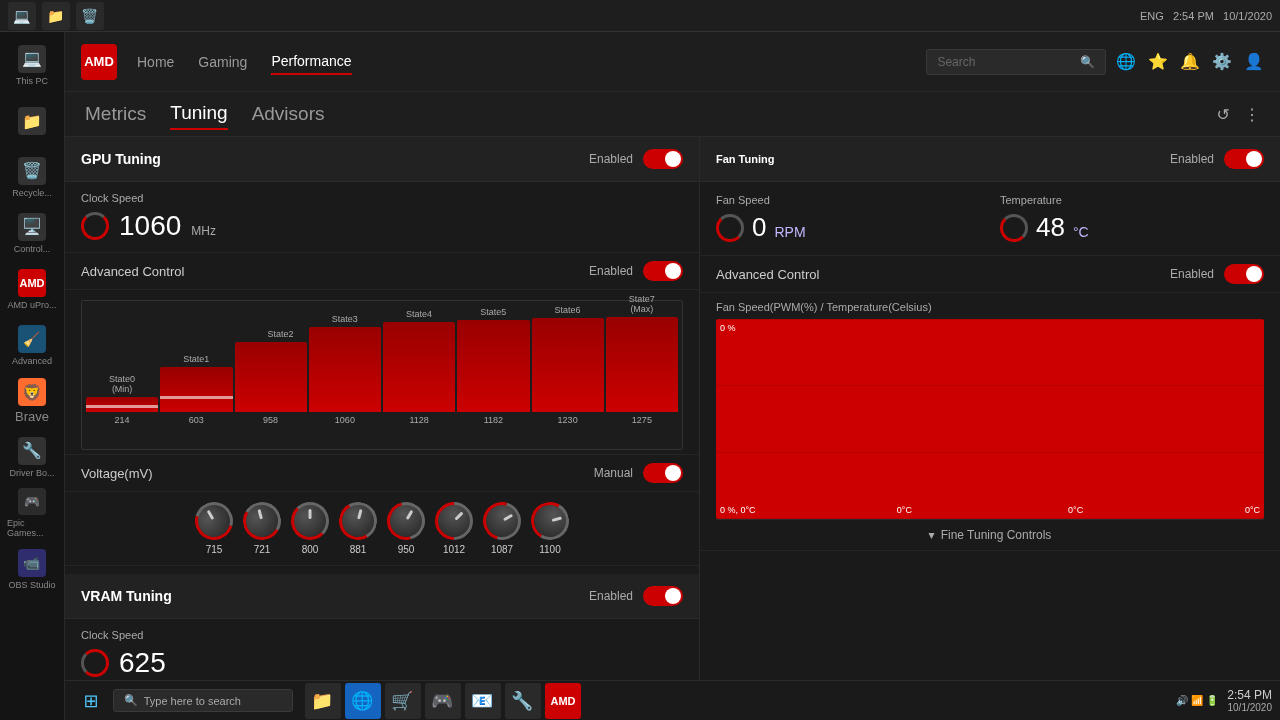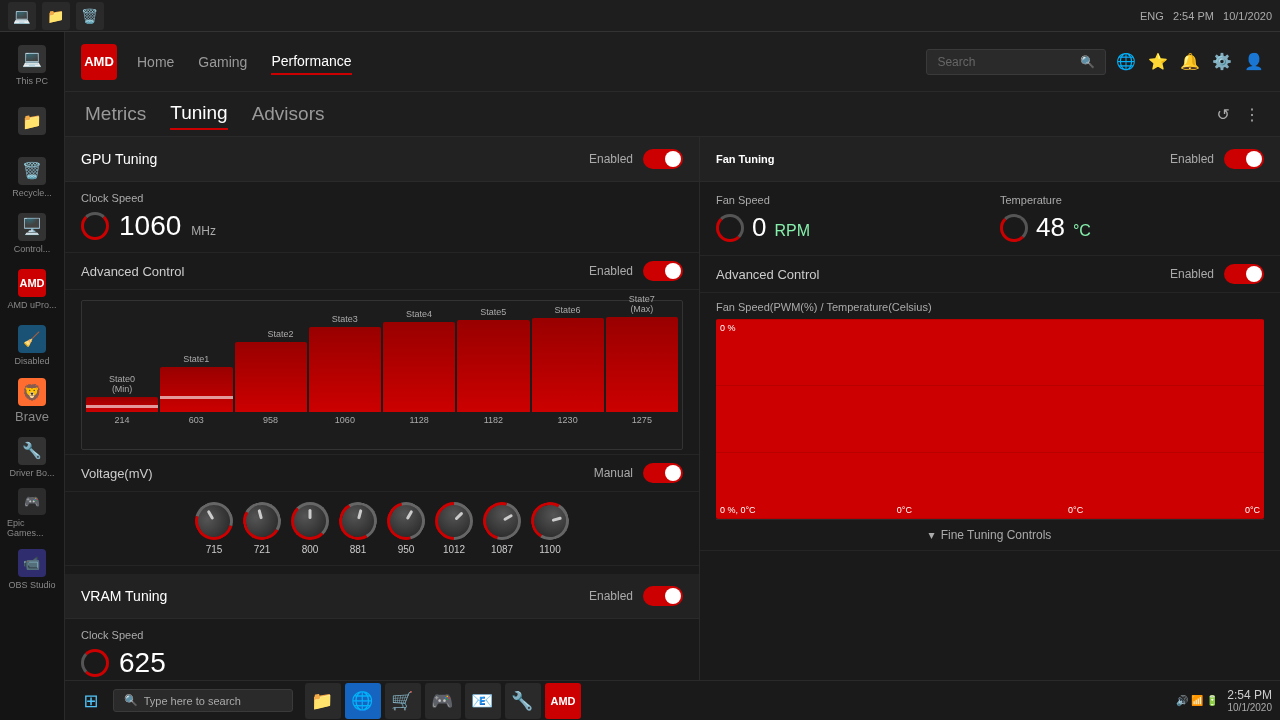--- a/index.html
+++ b/index.html
@@ -233,21 +233,21 @@
       display: flex;
       align-items: center;
       justify-content: space-between;
       padding: 12px 16px;
       background: #222;
       border-bottom: 1px solid #2a2a2a;
     }
     .section-title {
       color: #fff;
       font-size: 14px;
-      font-weight: 400;
+      font-weight: 700;
     }
     .section-right {
       display: flex;
       align-items: center;
       gap: 10px;
       color: #aaa;
       font-size: 12px;
     }
 
     
@@ -477,22 +477,22 @@
       border: 3px solid #cc0000;
       border-top-color: #555;
       border-right-color: #555;
     }
     .metric-value {
       font-size: 26px;
       color: #fff;
       font-weight: 300;
     }
     .metric-unit {
-      font-size: 16px;
-      color: #86efac;
+      font-size: 14px;
+      color: #c4b5fd;
       align-self: flex-end;
       margin-bottom: 3px;
     }
 
     
     .fan-chart-section {
       padding: 8px 16px 0;
       border-bottom: 1px solid #252525;
     }
     .fan-chart-label {
@@ -667,21 +667,21 @@
     <div class="sidebar-icon">
       <div class="icon-img">🖥️</div>
       <span style="font-size:9px;color:#888">Control...</span>
     </div>
     <div class="sidebar-icon">
       <div class="icon-img" style="background:#cc0000;color:#fff;font-size:11px;font-weight:bold;">AMD</div>
       <span style="font-size:9px;color:#888">AMD uPro...</span>
     </div>
     <div class="sidebar-icon">
       <div class="icon-img" style="background:#1a5276;color:#5dade2;font-size:14px;">🧹</div>
-      <span style="font-size:9px;color:#888">Disabled</span>
+      <span style="font-size:9px;color:#888">Advanced</span>
     </div>
     <div class="sidebar-icon">
       <div class="icon-img" style="background:#ff6c2f;font-size:16px;">🦁</div>
       <span style="font-size:13px;color:#888">Brave</span>
     </div>
     <div class="sidebar-icon">
       <div class="icon-img">🔧</div>
       <span style="font-size:9px;color:#888">Driver Bo...</span>
     </div>
     <div class="sidebar-icon">

